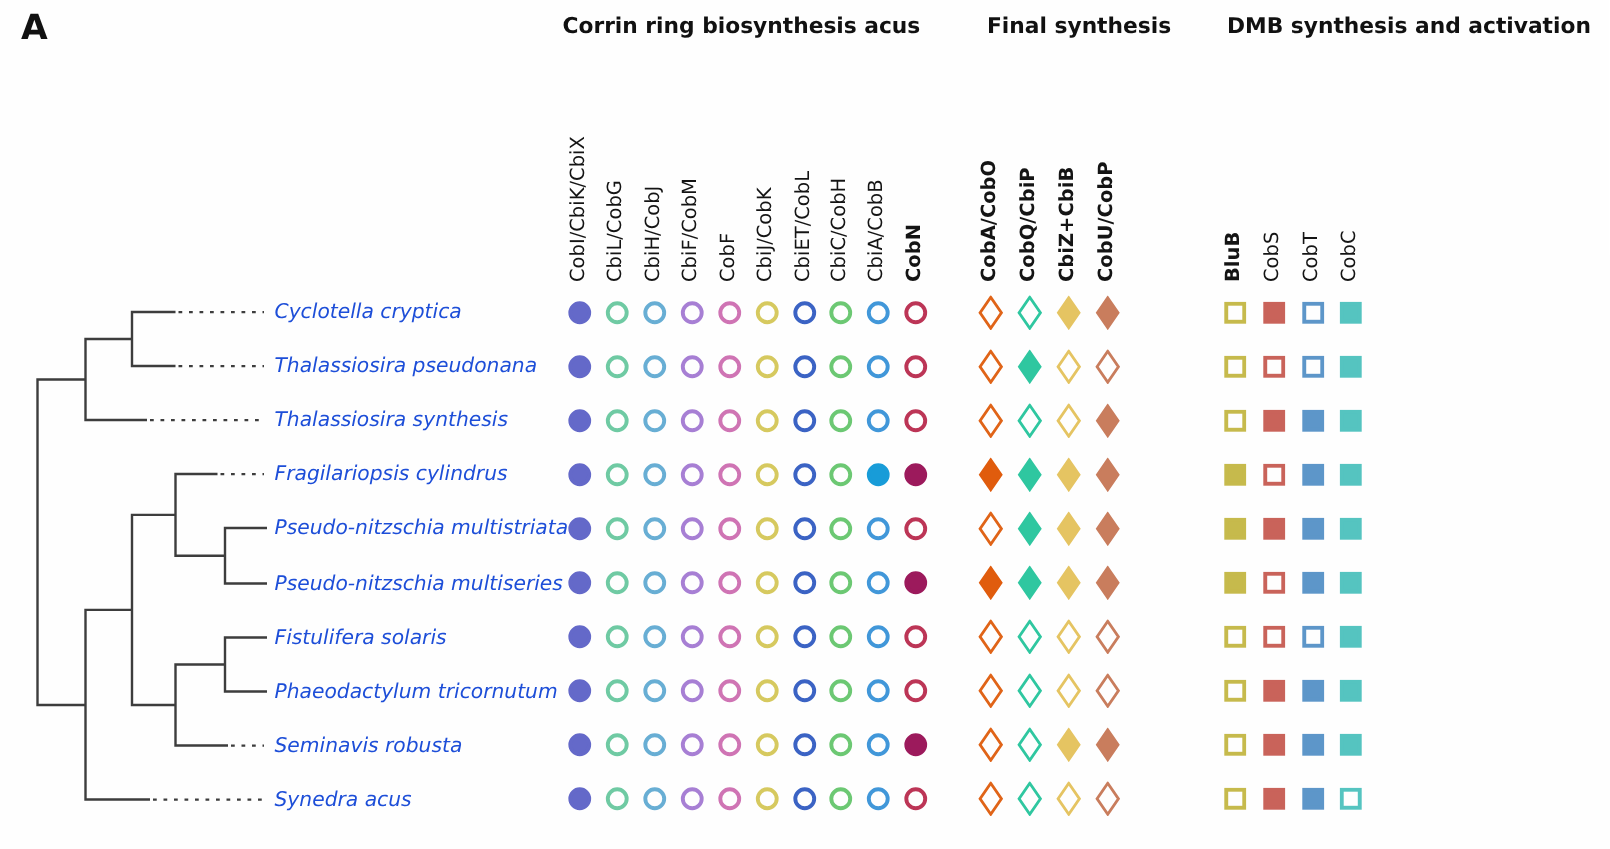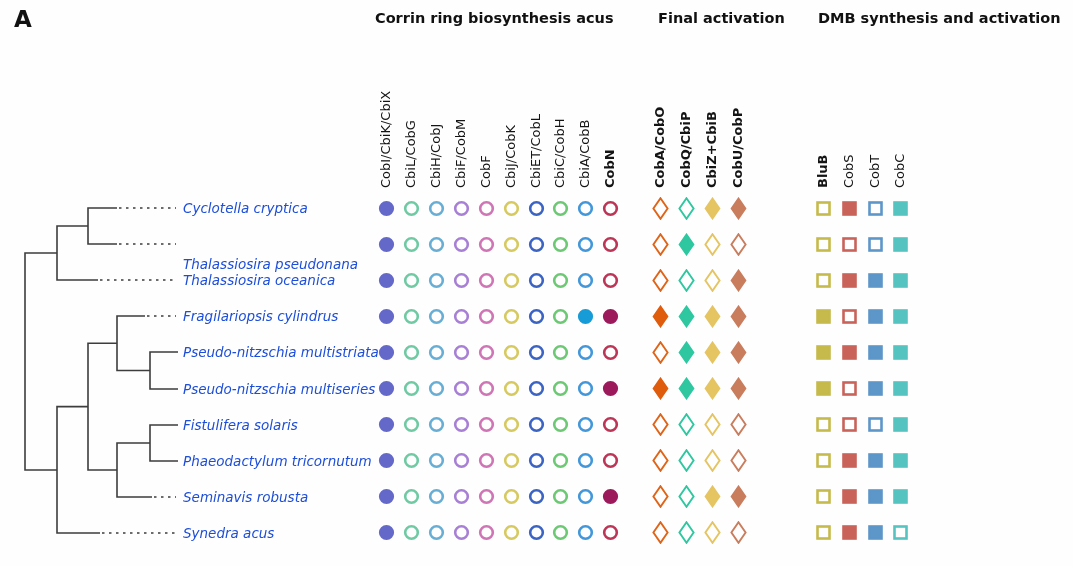--- a/index.html
+++ b/index.html
@@ -24,21 +24,21 @@
   #tree{position:absolute;left:0;top:0;pointer-events:none;}
 </style>
 </head>
 <body>
 
 <div class="figure">
 
   <div class="panel-label">A</div>
 
   <div class="section-header" style="left:375px;">Corrin ring biosynthesis acus</div>
-  <div class="section-header" style="left:658px;">Final activation</div>
+  <div class="section-header" style="left:658px;">Final synthesis</div>
   <div class="section-header" style="left:818px;">DMB synthesis and activation</div>
 
   <svg id="tree" width="200" height="566" viewBox="0 0 200 566">
     <g fill="none" stroke="#3d3d3d" stroke-width="1.6">
 
       <path d="M117,208 H88 V244 H117"></path>
 
       <path d="M88,226 H57 V280 H98"></path>
 
       <path d="M57,253 H25 V470 H57"></path>
@@ -79,22 +79,22 @@
       <div class="col-label bold" style="left: 677px;">CobQ/CbiP</div>
       <div class="col-label bold" style="left: 703px;">CbiZ+CbiB</div>
       <div class="col-label bold" style="left: 729px;">CobU/CobP</div>
       <div class="col-label bold" style="left: 814px;">BluB</div>
       <div class="col-label" style="left: 840px;">CobS</div>
       <div class="col-label" style="left: 866px;">CobT</div>
       <div class="col-label" style="left: 891px;">CobC</div>
     </div>
   <div id="species-layer">
       <div class="species" style="top: 208px;">Cyclotella cryptica</div>
-      <div class="species" style="top: 244.1px; margin-top: 20px;">Thalassiosira pseudonana</div>
-      <div class="species" style="top: 280.2px;">Thalassiosira oceanica</div>
+      <div class="species" style="top: 244.1px;">Thalassiosira pseudonana</div>
+      <div class="species" style="top: 280.2px;">Thalassiosira synthesis</div>
       <div class="species" style="top: 316.3px;">Fragilariopsis cylindrus</div>
       <div class="species" style="top: 352.4px;">Pseudo-nitzschia multistriata</div>
       <div class="species" style="top: 388.5px;">Pseudo-nitzschia multiseries</div>
       <div class="species" style="top: 424.6px;">Fistulifera solaris</div>
       <div class="species" style="top: 460.7px;">Phaeodactylum tricornutum</div>
       <div class="species" style="top: 496.8px; text-align: center;">Seminavis robusta</div>
       <div class="species" style="top: 532.9px;">Synedra acus</div>
     </div>
   <div id="symbol-layer">
       <svg class="sym" width="17" height="17" style="left: 377.5px; top: 199.5px;">

